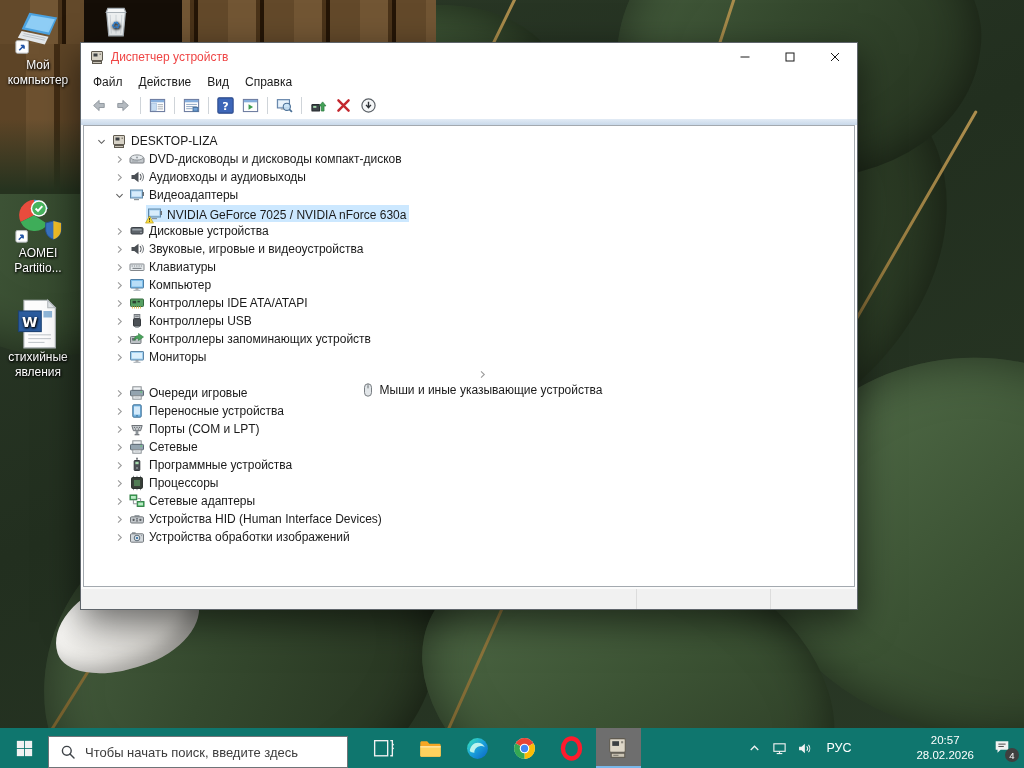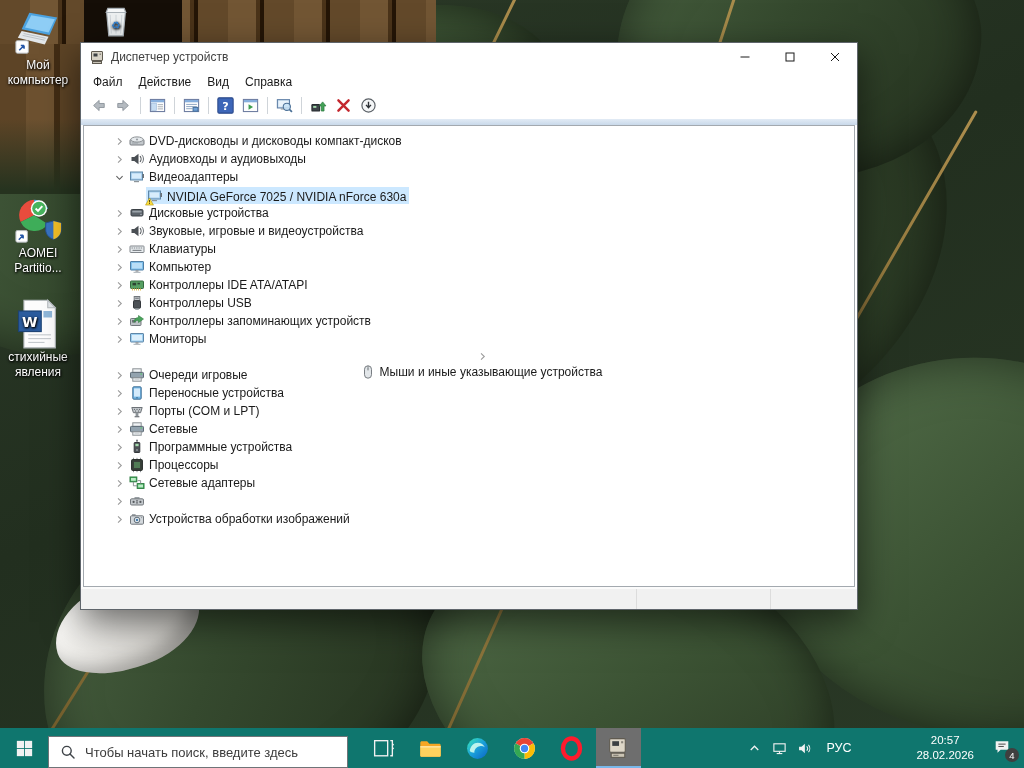--- a/index.html
+++ b/index.html
@@ -31,21 +31,21 @@
   .dicon .dsvg svg { width:100%; height:100%; display:block; }
   .dlabel { display:block; line-height:1.22; }
 
   
   .dm-win { position:absolute; left:80px; top:42px; width:778px; height:568px; z-index:5;
             background:#fff; border:1px solid #5f656b; box-shadow:0 12px 34px rgba(0,0,0,.55);
             display:flex; flex-direction:column; }
   .titlebar { height:28px; flex:none; display:flex; align-items:center; padding-left:8px; background:#fff; }
   .title-icon { width:16px; height:16px; margin-right:6px; flex:none; }
   .title-icon svg { width:16px; height:16px; }
-  .title-text { font-size:12px; color:#404040; }
+  .title-text { font-size:12px; color:#ef4444; }
   .controls { margin-left:auto; display:flex; height:100%; }
   .ctrl { width:45px; height:100%; border:none; background:transparent; display:flex; align-items:center; justify-content:center; }
   .ctrl svg { width:10px; height:10px; }
   .menubar { height:21px; flex:none; display:flex; align-items:center; padding-left:4px; background:#fff; }
   .menu-item { font-size:12px; color:#1a1a1a; padding:2px 8px; cursor:default; }
   .toolbar { height:27px; flex:none; display:flex; align-items:center; padding-left:5px; background:#fff; }
   .tb { width:25px; height:23px; border:none; background:transparent; display:flex; align-items:center; justify-content:center; }
   .tb svg { width:17px; height:17px; }
   .tb-sep { width:1px; height:17px; background:#cfd4d9; margin:0 4px; flex:none; }
   .tb-strip { height:6px; flex:none; background:linear-gradient(#e2ebf5,#c9d9ea); }
@@ -291,20 +291,38 @@
         <button class="tb">
           <svg viewBox="0 0 16 16">
             <circle cx="8" cy="8" r="6.2" fill="#f4f6f7" stroke="#5a6066" stroke-width="1.1"></circle>
             <path d="M8 4.4v5.2M5.7 7.4L8 10l2.3-2.6" fill="none" stroke="#2c3035" stroke-width="1.3"></path>
           </svg>
         </button>
       </div>
     <div class="tb-strip"></div>
     <div class="content">
       <div id="tree">
+          <div class="trow" style="padding-left: 8px;">
+            <span class="chev">
+              <svg viewBox="0 0 16 16">
+                <path d="M4.2 6.2l3.8 4 3.8-4" fill="none" stroke="#5b5b5b" stroke-width="1.3"></path>
+              </svg>
+            </span>
+            <span class="core">
+              <span class="nicon">
+                <svg viewBox="0 0 16 16">
+                  <rect x="2.5" y="2.5" width="11" height="9" rx="0.5" fill="#d7d2c6" stroke="#5f5a50"></rect>
+                  <rect x="4.5" y="4.5" width="4" height="3" fill="#3c4043"></rect>
+                  <rect x="10.5" y="4.5" width="1.5" height="1.5" fill="#8a857b"></rect>
+                  <rect x="3.5" y="12.5" width="9" height="2" fill="#c9c4b8" stroke="#5f5a50"></rect>
+                </svg>
+              </span>
+              <span class="nlabel">DESKTOP-LIZA</span>
+            </span>
+          </div>
           <div class="trow" style="padding-left: 26px;">
             <span class="chev">
               <svg viewBox="0 0 16 16">
                 <path d="M6.2 4.2l4 3.8-4 3.8" fill="none" stroke="#9b9b9b" stroke-width="1.3"></path>
               </svg>
             </span>
             <span class="core">
               <span class="nicon">
                 <svg viewBox="0 0 16 16">
                   <rect x="1" y="6.5" width="14" height="5.5" rx="1" fill="#c3c8cc" stroke="#787d82"></rect>
@@ -693,20 +711,21 @@
               <span class="nicon">
                 <svg viewBox="0 0 16 16">
                   <rect x="5.5" y="4" width="5" height="1.8" fill="#9aa0a5"></rect>
                   <rect x="1.5" y="5.8" width="13" height="6.2" rx="1.2" fill="#c3c8cc" stroke="#73787d"></rect>
                   <circle cx="4.6" cy="8.9" r="1.1" fill="#55595d"></circle>
                   <circle cx="11.4" cy="8.9" r="1.1" fill="#55595d"></circle>
                   <rect x="7" y="7.4" width="2" height="1" fill="#55595d"></rect>
                   <rect x="7" y="9.4" width="2" height="1" fill="#55595d"></rect>
                 </svg>
               </span>
+              <span class="nlabel">Устройства HID (Human Interface Devices)</span>
             </span>
           </div>
           <div class="trow" style="padding-left: 26px;">
             <span class="chev">
               <svg viewBox="0 0 16 16">
                 <path d="M6.2 4.2l4 3.8-4 3.8" fill="none" stroke="#9b9b9b" stroke-width="1.3"></path>
               </svg>
             </span>
             <span class="core">
               <span class="nicon">

